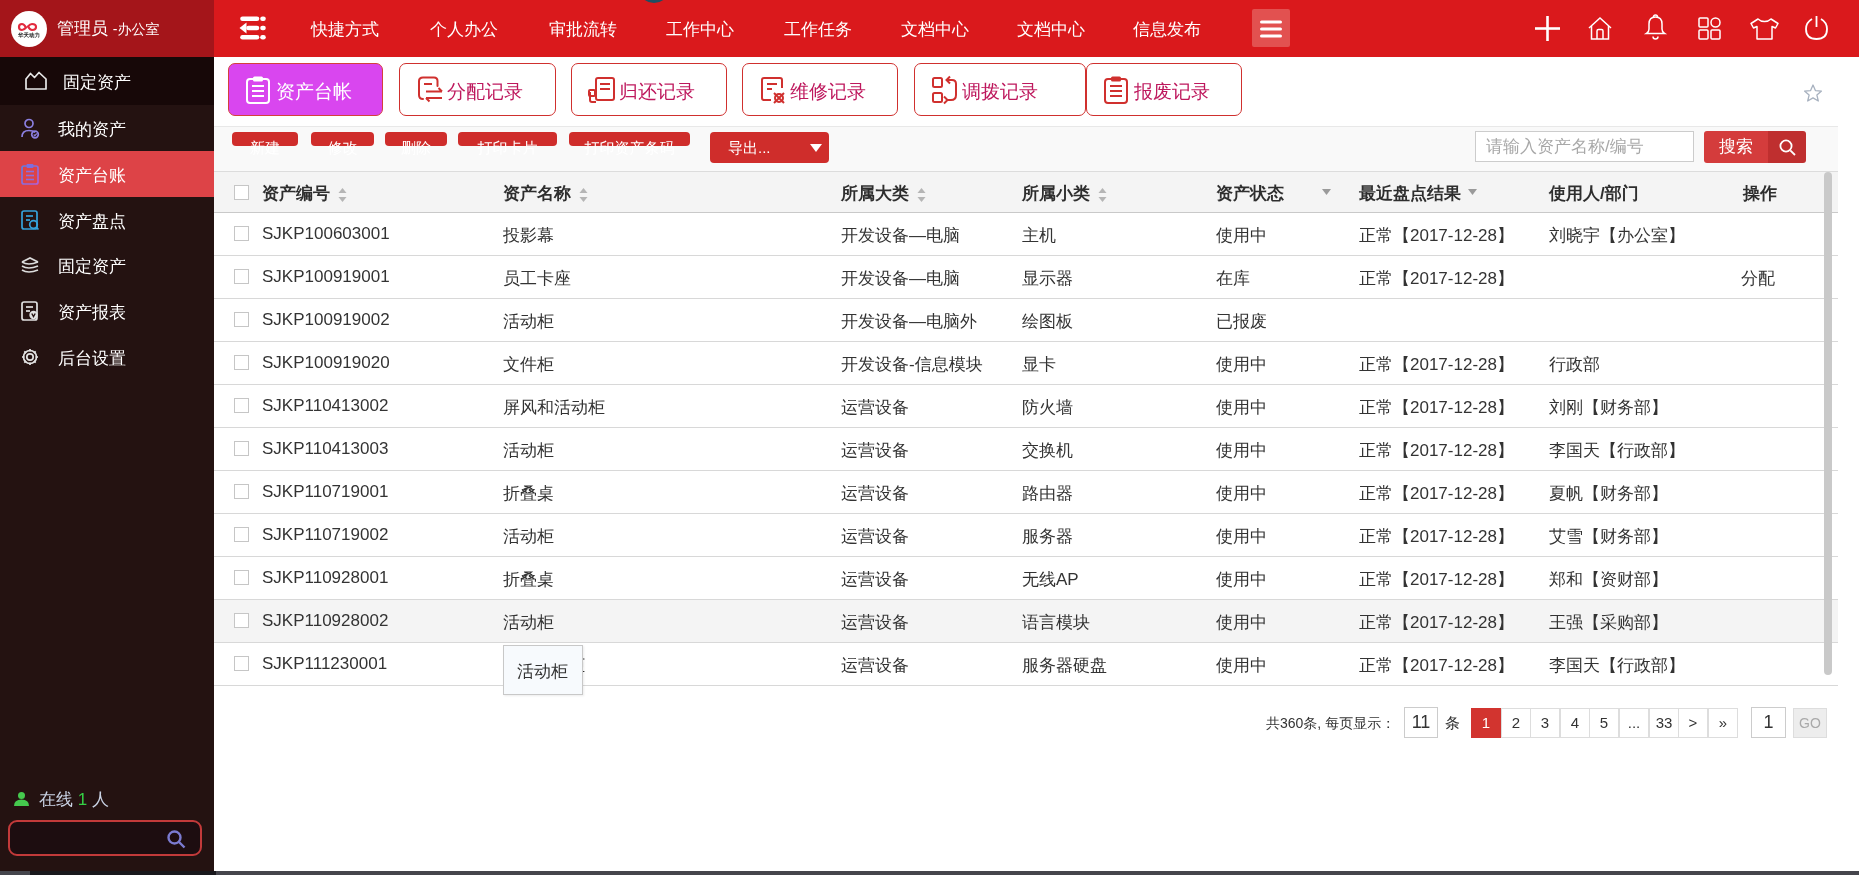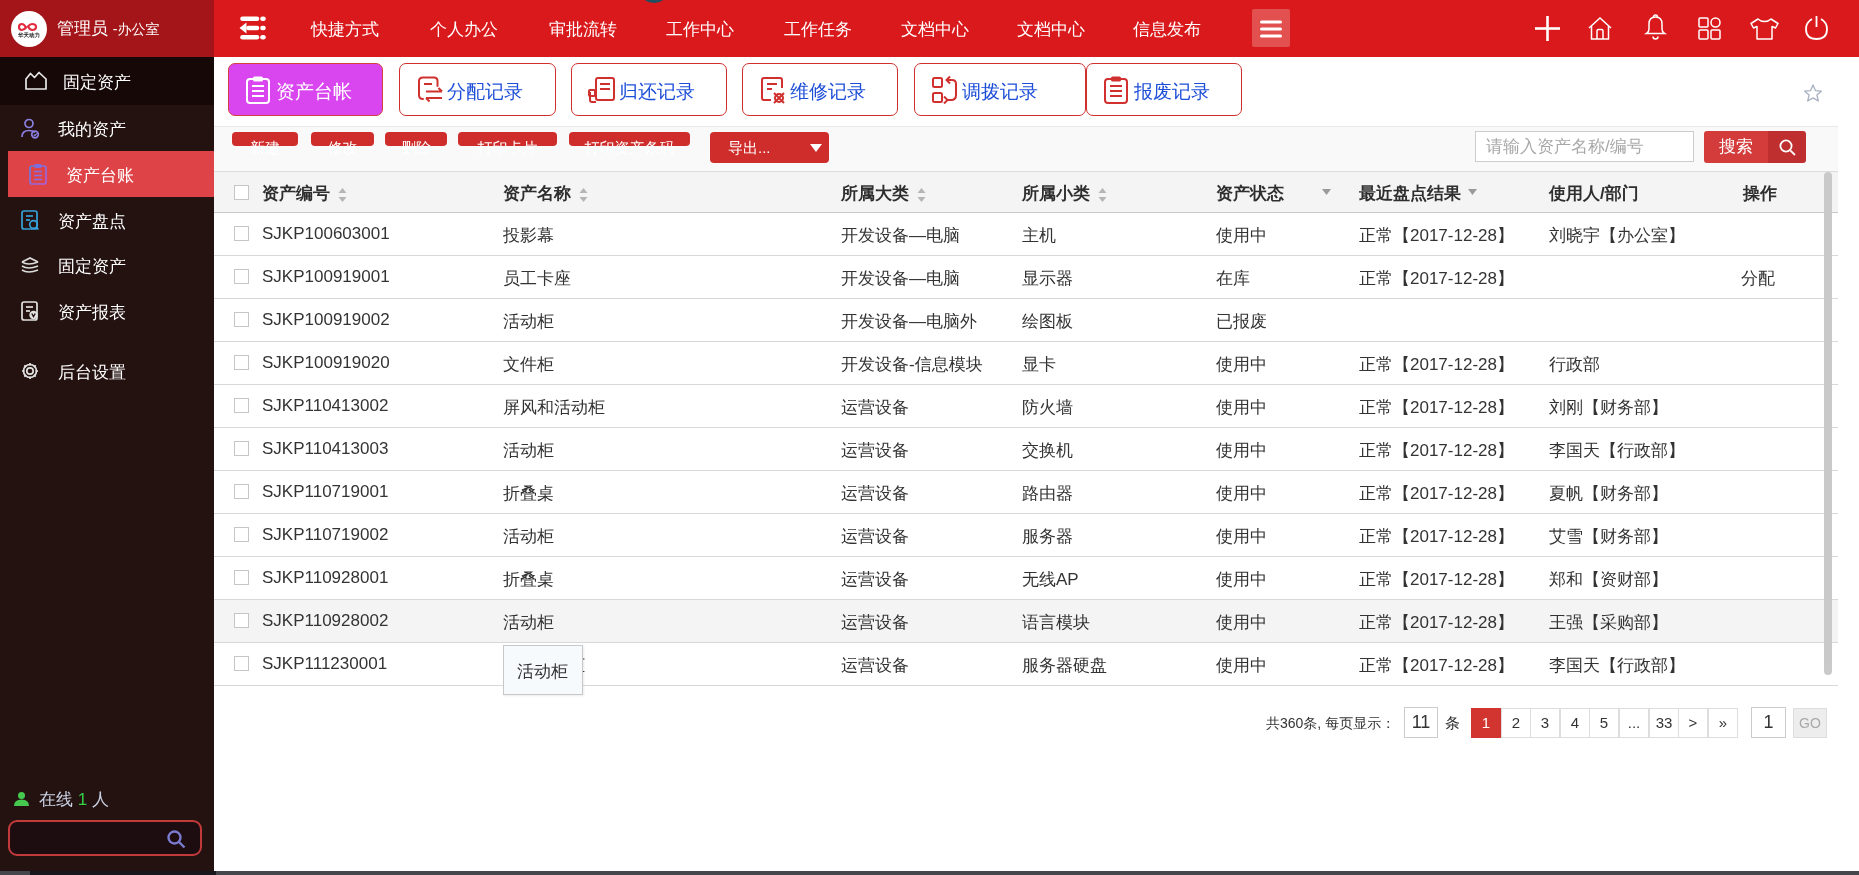--- a/index.html
+++ b/index.html
@@ -11,21 +11,21 @@
 .navitem {position:absolute;top:18px;color:#fff;font-size:17px;white-space:nowrap;}
 #sidebar {position:absolute;left:0;top:57px;width:214px;height:818px;background:#241211;}
 #sideheader {position:absolute;left:0;top:0;width:214px;height:48px;background:#170808;}
 #sideheader .stxt {position:absolute;left:63px;top:14px;color:#fff;font-size:17px;}
 #sideheader .sicon {position:absolute;left:24px;top:13px;}
 .sitem {position:absolute;left:0;width:214px;height:46px;}
 .sitem .sicon {position:absolute;left:19px;top:12px;}
 .sitem .stxt {position:absolute;left:58px;top:13px;color:#fff;font-size:17px;}
 #online {position:absolute;left:13px;top:731px;color:#c9d2e4;font-size:17px;}
 #sidesearch {position:absolute;left:8px;top:763px;width:194px;height:36px;border:2px solid #c23a3a;border-radius:9px;background:#1d0d10;}
-.tab {position:absolute;top:63px;height:53px;border:1.5px solid #d0302e;border-radius:7px;background:#fff;color:#1d4ed8;}
+.tab {position:absolute;top:63px;height:53px;border:1.5px solid #d0302e;border-radius:7px;background:#fff;color:#be185d;}
 .tab.active {background:#d946ef;color:#fff;border-color:#d4403d;}
 .tabicon {position:absolute;left:15px;top:11px;}
 .tabtxt {position:absolute;left:47px;top:15px;font-size:19px;white-space:nowrap;}
 #toolband {position:absolute;left:214px;top:126px;width:1624px;height:45px;background:#f9f9f9;border-top:1px solid #e8e8e8;}
 .abtn {position:absolute;top:132px;height:14px;background:#cf2d2b;border-radius:4px;color:#fff;font-size:15px;text-align:center;line-height:31px;}
 #exportbtn {position:absolute;left:710px;top:132px;width:119px;height:31px;background:#cf2d2b;border-radius:4px;color:#fff;font-size:15px;line-height:31px;}
 #searchinput {position:absolute;left:1475px;top:131px;width:219px;height:31px;border:1px solid #ccc;background:#fff;color:#a8a8a8;font-size:17px;line-height:29px;padding-left:10px;}
 #searchbtn {position:absolute;left:1704px;top:131px;width:102px;height:32px;border-radius:3px;overflow:hidden;}
 #thead {position:absolute;left:214px;top:171px;width:1624px;height:42px;background:#f4f4f4;border-top:1px solid #dcdcdc;border-bottom:1px solid #c9c9c9;}
 .h {position:absolute;top:10px;font-size:17px;font-weight:bold;color:#2e2e2e;white-space:nowrap;}
@@ -133,21 +133,21 @@
   <div style="position:absolute;left:0;top:48px;width:214px;height:720px;">
 <div class="sitem" style="top:0px;">
         <span class="sicon"><svg width="22" height="22" viewBox="0 0 22 22">
             <circle cx="10" cy="6.5" r="4" stroke="#8b7fe0" stroke-width="1.7" fill="none"></circle>
             <path d="M3 20 Q3 13.5 10 13.5 Q14 13.5 16 15.5" stroke="#8b7fe0" stroke-width="1.7" fill="none"></path>
             <circle cx="16" cy="17.5" r="3.3" stroke="#8b7fe0" stroke-width="1.7" fill="none"></circle>
             <path d="M14.7 17.5 L15.8 18.8 L17.7 16.5" stroke="#8b7fe0" stroke-width="1.2" fill="none"></path>
           </svg></span>
         <span class="stxt">我的资产</span>
       </div>
-<div class="sitem" style="top:46px;background:#dd4347;margin-left:8px;">
+<div class="sitem" style="top:46px;background:#dd4347;">
         <span class="sicon"><svg width="22" height="22" viewBox="0 0 22 22">
             <defs>
               <linearGradient id="g1" x1="0" y1="0" x2="1" y2="1">
                 <stop offset="0" stop-color="#5f7ce0"></stop>
                 <stop offset="1" stop-color="#b05fd6"></stop>
               </linearGradient>
             </defs>
             <rect x="3" y="3" width="16" height="18" rx="2" stroke="url(#g1)" stroke-width="1.7" fill="none"></rect>
             <rect x="7.5" y="1" width="7" height="4" rx="1" fill="#7d6ede"></rect>
             <line x1="7" y1="8.5" x2="15" y2="8.5" stroke="#8a6ede" stroke-width="1.6"></line>
@@ -178,21 +178,21 @@
 <div class="sitem" style="top:183px;font-family:Liberation Serif, serif;">
         <span class="sicon"><svg width="22" height="22" viewBox="0 0 22 22">
             <rect x="3" y="2" width="15" height="18" rx="2" stroke="#e2e2e2" stroke-width="1.7" fill="none"></rect>
             <line x1="7" y1="7" x2="14" y2="7" stroke="#e2e2e2" stroke-width="1.7" fill="none"></line>
             <line x1="7" y1="11" x2="11" y2="11" stroke="#e2e2e2" stroke-width="1.7" fill="none"></line>
             <circle cx="14.5" cy="15" r="4.2" fill="#e2e2e2"></circle>
             <path d="M12.8 13.5 L14.5 16.5 L16.2 13.5" stroke="#241211" stroke-width="1.4" fill="none"></path>
           </svg></span>
         <span class="stxt">资产报表</span>
       </div>
-<div class="sitem" style="top:243px;">
+<div class="sitem" style="top:229px;">
         <span class="sicon"><svg width="22" height="22" viewBox="0 0 22 22">
             <circle cx="11" cy="11" r="3.2" stroke="#e2e2e2" stroke-width="1.7" fill="none"></circle>
             <path d="M11 3 L11 5.5 M11 16.5 L11 19 M3 11 L5.5 11 M16.5 11 L19 11 M5.3 5.3 L7.1 7.1 M14.9 14.9 L16.7 16.7 M16.7 5.3 L14.9 7.1 M7.1 14.9 L5.3 16.7" stroke="#e2e2e2" stroke-width="1.7" fill="none"></path>
             <circle cx="11" cy="11" r="6.5" stroke="#e2e2e2" stroke-width="1.7" fill="none"></circle>
           </svg></span>
         <span class="stxt">后台设置</span>
       </div>
   </div>
   <div id="online"><svg width="17" height="17" viewBox="0 0 17 17" style="vertical-align:-3px;margin-right:9px">
         <circle cx="8.5" cy="4.5" r="3.5" fill="#45c94e"></circle>

